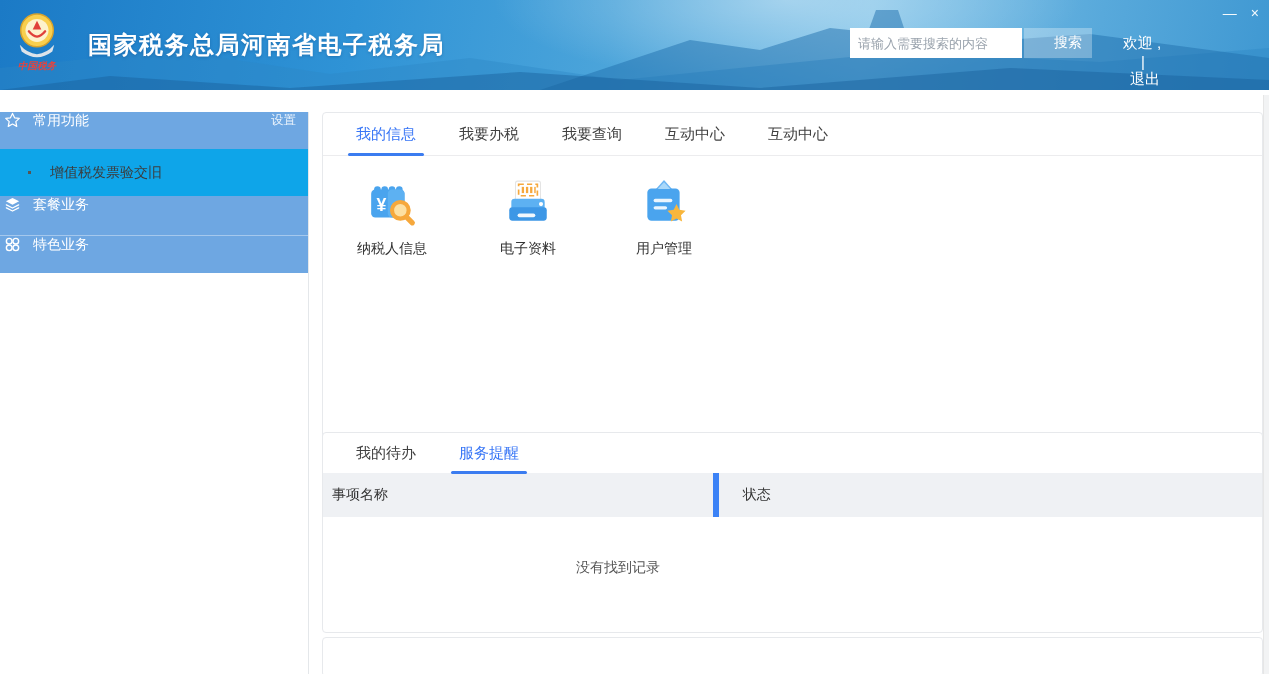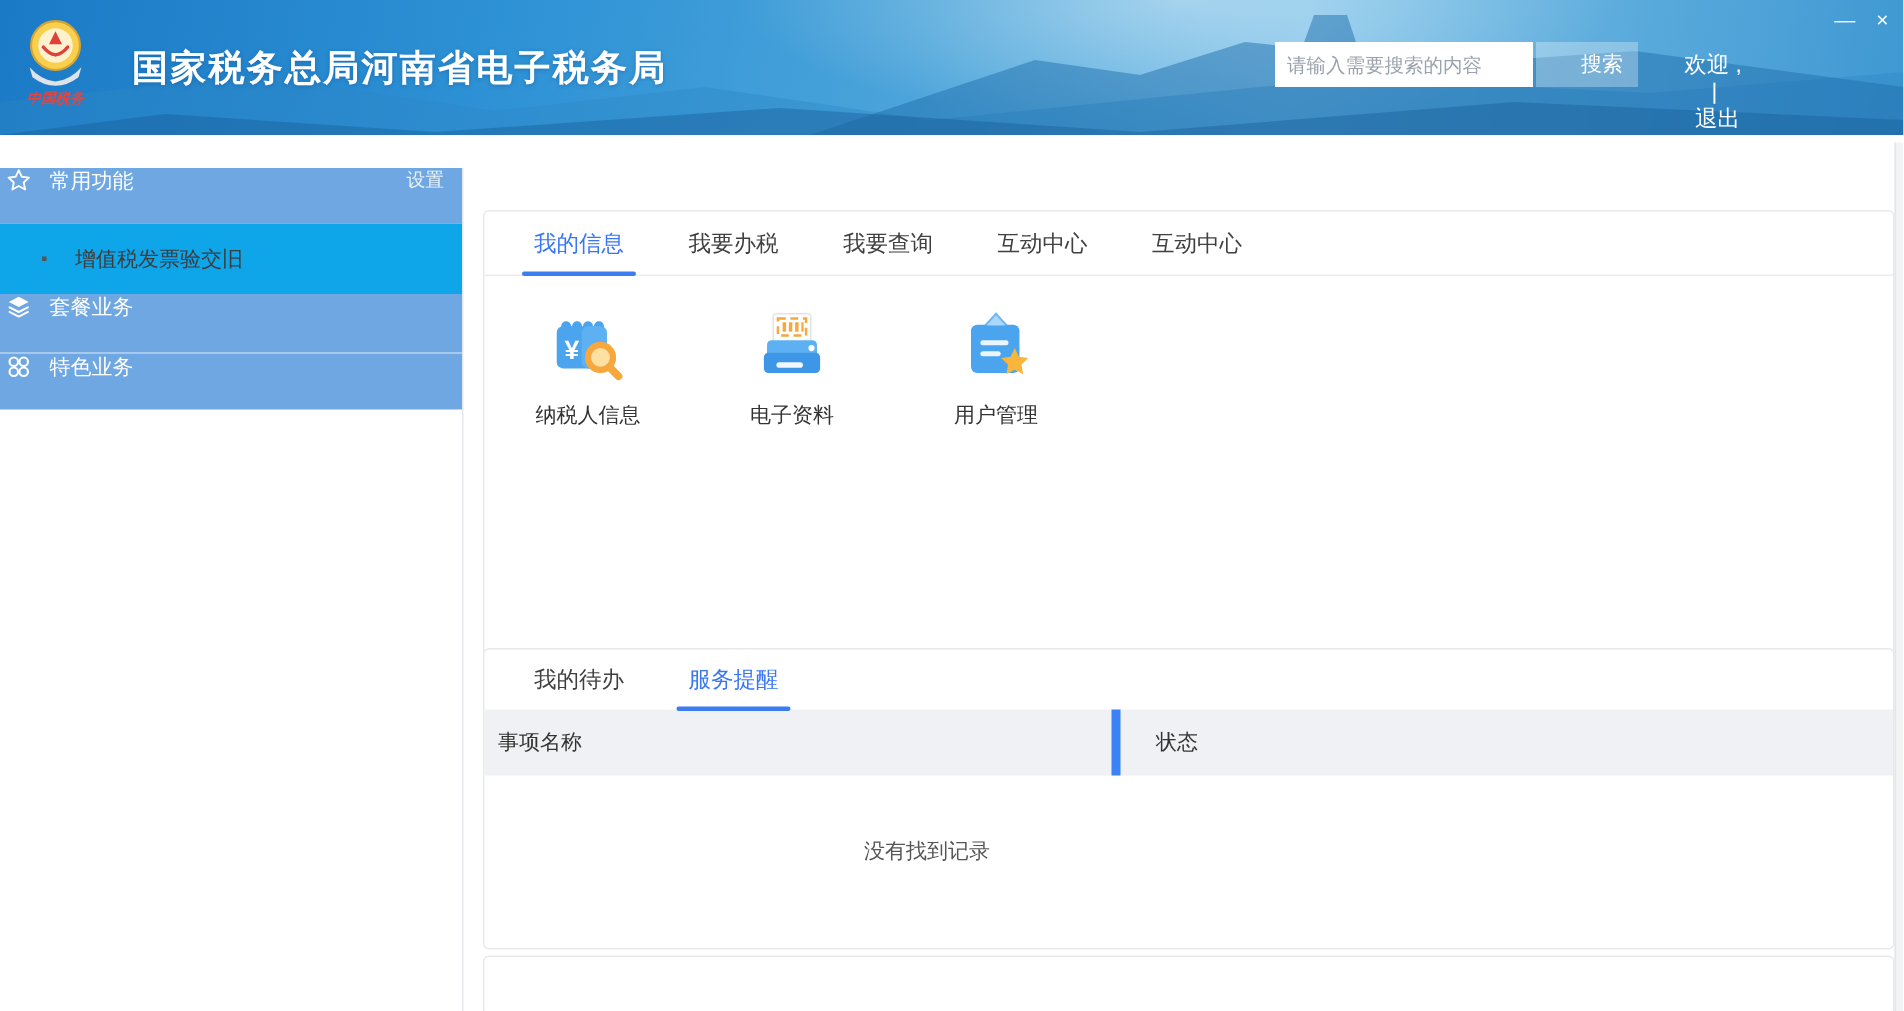--- a/index.html
+++ b/index.html
@@ -60,21 +60,21 @@
   .fav-item {
     height:47px; display:flex; align-items:center; padding-left:28px;
     color:#3c3c3c; font-size:14px; background:#0ea5e9; cursor:pointer;
   }
   .fav-bullet { width:3px; height:3px; background:#555; margin-right:19px; flex:none; }
   
   .card {
     position:absolute; left:322px; width:941px; background:#fff;
     border:1px solid #e7e9ec; border-radius:4px;
   }
-  .card-functions { top:112px; height:340px;margin-top:28px; }
+  .card-functions { top:112px; height:340px; }
   .card-todo { top:432px; height:201px; }
   .card-bottom { top:637px; height:40px; }
   .tabs { display:flex; align-items:stretch; height:43px; padding-left:25px; border-bottom:1px solid #ececee; }
   .tabs.no-border { border-bottom:none; height:40px; }
   .tab {
     position:relative; display:flex; align-items:center; padding:0 8px;
     margin-right:27px; font-size:15px; color:#404040; cursor:pointer;
   }
   .tab.active { color:#3876f6; }
   .tab.active::after {
@@ -83,21 +83,21 @@
   }
   
   .shortcuts { display:flex; padding:22px 0 0 24px; }
   .shortcut {
     width:90px; margin-right:46px; display:flex; flex-direction:column;
     align-items:center; cursor:pointer;
   }
   .shortcut svg { width:50px; height:50px; }
   .shortcut-label { margin-top:12px; font-size:14px; color:#333; white-space:nowrap; }
   
-  .thead { display:flex; height:44px; background:#eff1f4; font-size:14px; color:#333;gap:28px; }
+  .thead { display:flex; height:44px; background:#eff1f4; font-size:14px; color:#333; }
   .th { display:flex; align-items:center; height:100%; }
   .th-name { width:41.5%; padding-left:9px; }
   .th-date { width:29%; padding-left:21px; border-left:1px solid #e2e5e9; }
   .th-status { width:29.5%; padding-left:24px; border-left:6px solid #3b82f6; }
   .empty-text {
     position:absolute; top:126px; left:0; width:590px; text-align:center;
     font-size:14px; color:#555;
   }
   
   .scrollbar {

